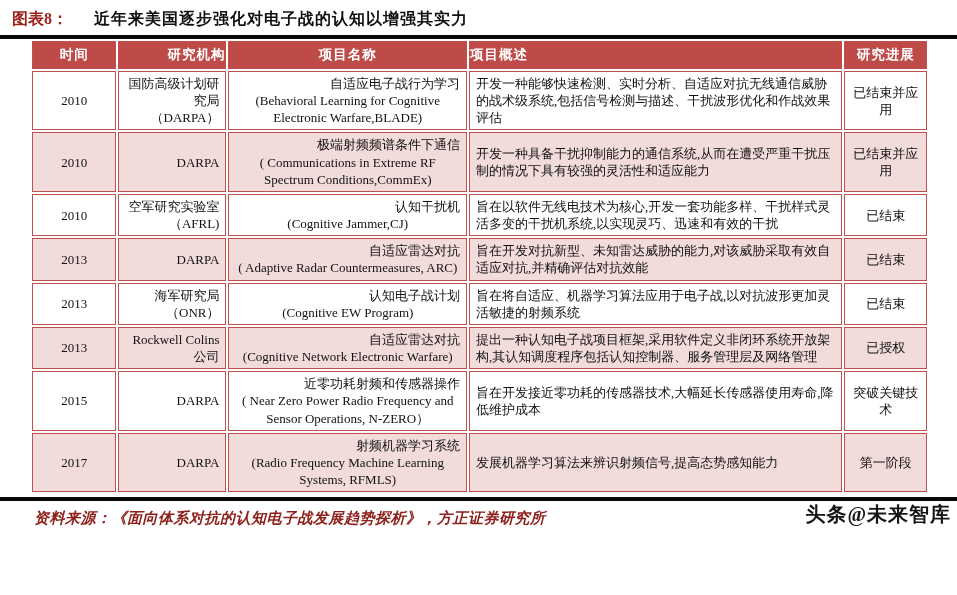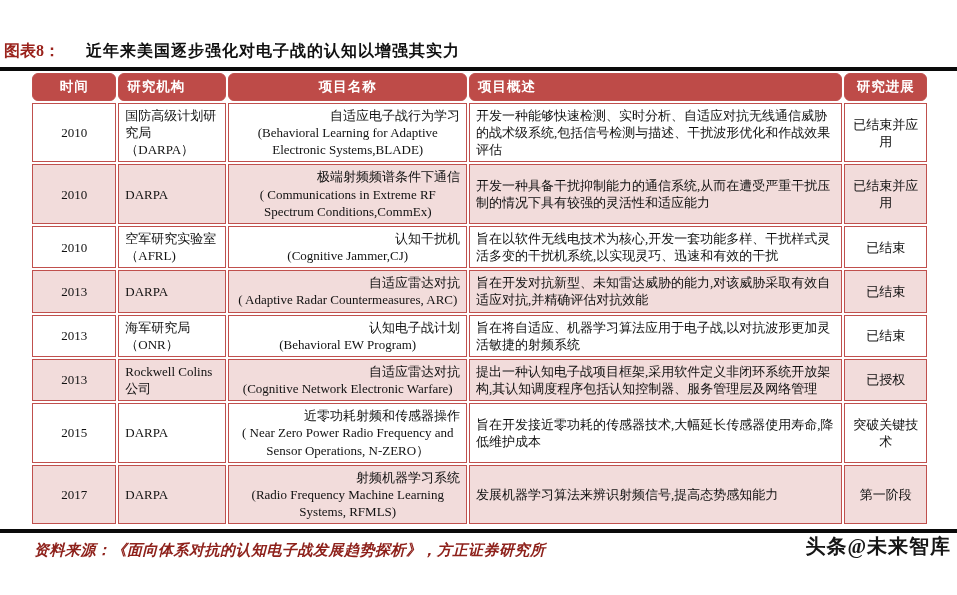--- a/index.html
+++ b/index.html
@@ -1,34 +1,34 @@
 <!DOCTYPE html>
 <html><head>
 <meta charset="utf-8">
 <style>
   * { margin:0; padding:0; box-sizing:border-box; }
   html,body { width:957px; height:595px; background:#ffffff; overflow:hidden;
               font-family:"Liberation Serif","DejaVu Serif",serif; }
   .page { position:relative; width:957px; height:595px; background:#fff; }
 
-  .title-row { padding:9px 10px 0 4px; white-space:nowrap;margin-top:32px; }
+  .title-row { padding:9px 10px 0 12px; white-space:nowrap; }
   .title-label { color:#9a231c; font-weight:bold; font-size:16px; margin-right:26px; }
   .title-text  { color:#111111; font-weight:bold; font-size:16px; letter-spacing:1px; }
 
   .black-rule { width:957px; height:4px; background:#0a0a0a; margin-top:5px; }
 
   .tbl-wrap { margin:0 28px 0 30px; }
   table { width:899px; border-collapse:separate; border-spacing:2px; background:#ffffff; }
   th, td { border:1px solid #c0504d; vertical-align:middle; }
   thead th { background:#be4b48; color:#ffffff; font-weight:bold; font-size:13.5px;
-             padding:4px 8px; text-align:center; letter-spacing:1px;border-radius:6px; }
+             padding:4px 0; text-align:center; letter-spacing:1px; }
   td { font-size:13px; line-height:1.32; padding:3px 6px; color:#111; }
   tbody tr:nth-child(even) td { background:#f2dcdb; }
   .c-time { width:9.5%;  text-align:center; }
-  .c-org  { width:12.2%; text-align:left; }
+  .c-org  { width:12.2%; text-align:right; }
   .c-proj { width:26.9%; text-align:center; }
   .c-desc { width:42.1%; text-align:left; }
   .c-prog { width:9.3%;  text-align:center; }
   .proj-cn { text-align:right; }
   .proj-en { text-align:center; }
 
   .bottom-rule { margin-top:3px; }
   .footer-row { position:relative; height:40px; }
   .source { position:absolute; left:34px; top:8px; color:#8e211b; font-size:15px;
             font-style:italic; font-weight:bold; letter-spacing:0.5px; }
@@ -55,21 +55,21 @@
           <th class="c-desc">项目概述</th>
           <th class="c-prog">研究进展</th>
         </tr>
       </thead>
       <tbody>
         <tr>
           <td class="c-time">2010</td>
           <td class="c-org">国防高级计划研究局（DARPA）</td>
           <td class="c-proj">
             <div class="proj-cn">自适应电子战行为学习</div>
-            <div class="proj-en">(Behavioral Learning for Adaptive Electronic Systems,BLADE)</div>
+            <div class="proj-en">(Behavioral Learning for Cognitive Electronic Warfare,BLADE)</div>
           </td>
           <td class="c-desc">开发一种能够快速检测、实时分析、自适应对抗无线通信威胁的战术级系统,包括信号检测与描述、干扰波形优化和作战效果评估</td>
           <td class="c-prog">已结束并应用</td>
         </tr>
         <tr>
           <td class="c-time">2010</td>
           <td class="c-org">DARPA</td>
           <td class="c-proj">
             <div class="proj-cn">极端射频频谱条件下通信</div>
             <div class="proj-en">( Communications in Extreme RF Spectrum Conditions,CommEx)</div>
@@ -95,21 +95,21 @@
             <div class="proj-en">( Adaptive Radar Countermeasures, ARC)</div>
           </td>
           <td class="c-desc">旨在开发对抗新型、未知雷达威胁的能力,对该威胁采取有效自适应对抗,并精确评估对抗效能</td>
           <td class="c-prog">已结束</td>
         </tr>
         <tr>
           <td class="c-time">2013</td>
           <td class="c-org">海军研究局（ONR）</td>
           <td class="c-proj">
             <div class="proj-cn">认知电子战计划</div>
-            <div class="proj-en">(Behavioral EW Program)</div>
+            <div class="proj-en">(Cognitive EW Program)</div>
           </td>
           <td class="c-desc">旨在将自适应、机器学习算法应用于电子战,以对抗波形更加灵活敏捷的射频系统</td>
           <td class="c-prog">已结束</td>
         </tr>
         <tr>
           <td class="c-time">2013</td>
           <td class="c-org">Rockwell Colins 公司</td>
           <td class="c-proj">
             <div class="proj-cn">自适应雷达对抗</div>
             <div class="proj-en">(Cognitive Network Electronic Warfare)</div>

